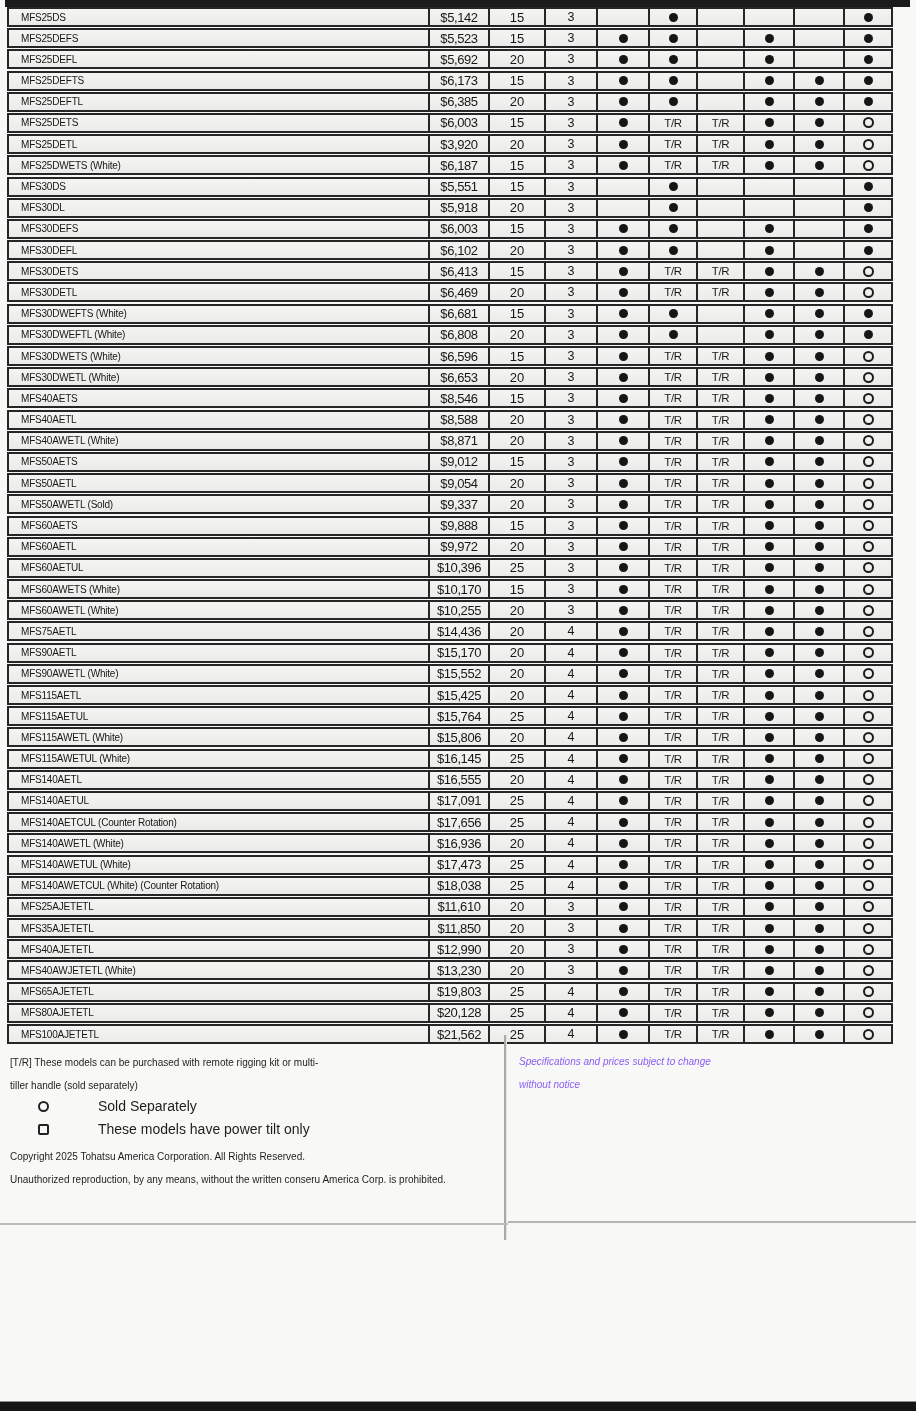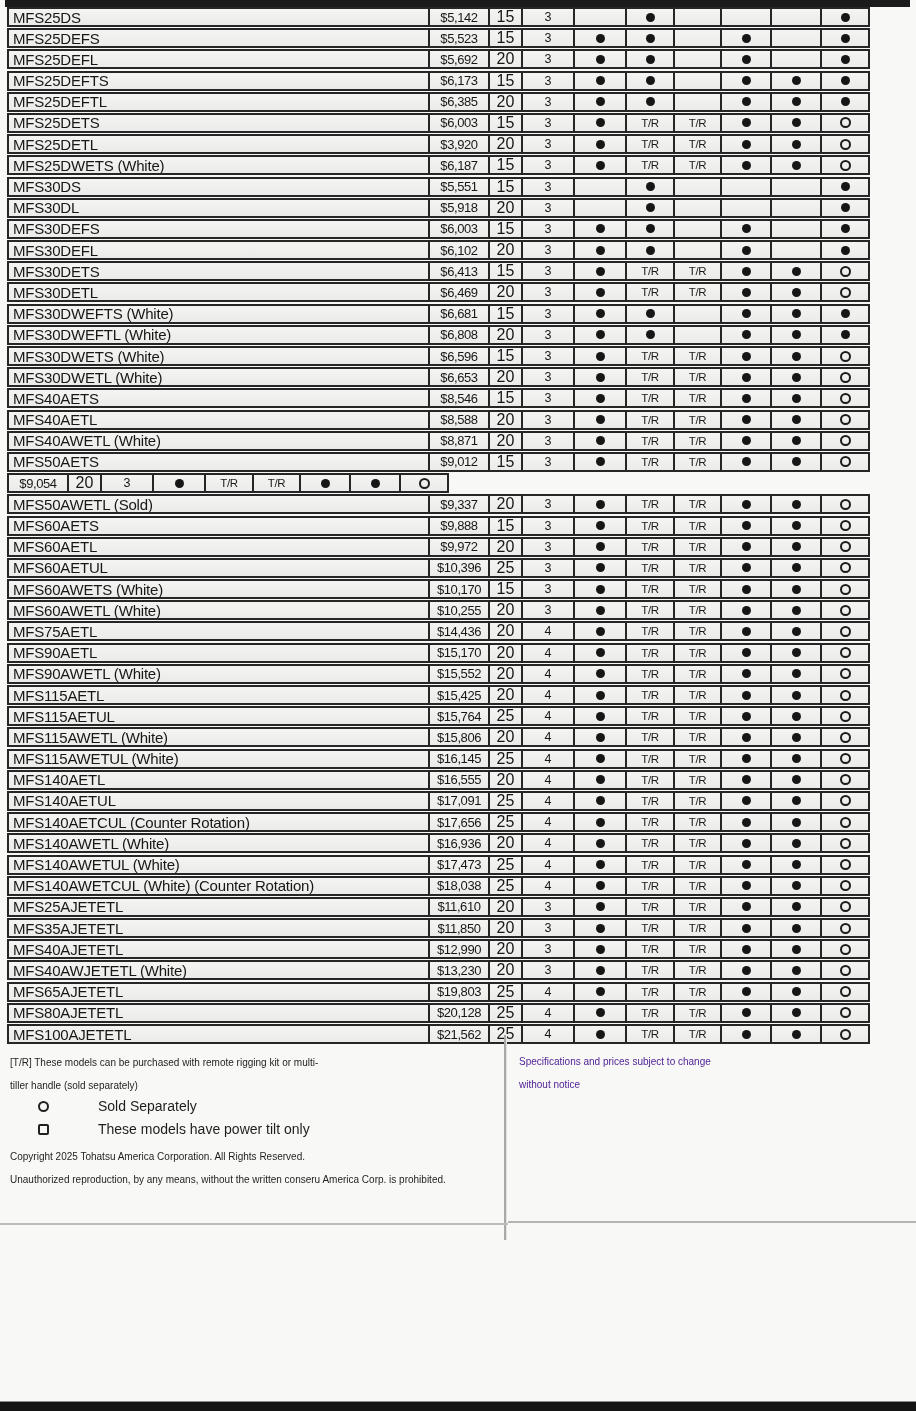--- a/index.html
+++ b/index.html
@@ -23,36 +23,36 @@
     display:flex;height:20px;margin-bottom:1.2px;
   }
   .cell{
     box-sizing:border-box;
     border:2px solid #262626;border-right:none;
     background:linear-gradient(#f4f4f2,#ebebe9);
     display:flex;align-items:center;justify-content:center;
     font-size:12px;color:#171717;overflow:hidden;white-space:nowrap;
   }
   .trow .cell:last-child{border-right:2px solid #262626;}
-  .c-model{width:421px;justify-content:flex-start;padding-left:4px;font-size:15px;letter-spacing:-0.2px;}
+  .c-model{width:421px;justify-content:flex-start;padding-left:12px;font-size:10px;letter-spacing:-0.2px;}
   .c-price{width:60px;font-size:13px;letter-spacing:-0.4px;}
-  .c-shaft{width:33px;font-size:16px;}
+  .c-shaft{width:56px;font-size:13px;}
   .c-cyl{width:52px;font-size:12.5px;}
   .c-o1{width:52px;}
   .c-o2{width:48px;}
   .c-o3{width:47px;}
   .c-o4{width:50px;}
   .c-o5{width:50px;}
   .c-o6{width:50px;}
   .sym-tr{font-size:11.5px;letter-spacing:-0.3px;color:#1b1b1b;}
   .dot{width:9px;height:9px;border-radius:50%;background:#161616;display:inline-block;}
   .circ{width:11px;height:11px;border-radius:50%;border:2px solid #1d1d1d;box-sizing:border-box;display:inline-block;background:transparent;}
   
   .note{position:absolute;color:#1e1e1e;font-size:10px;line-height:18px;white-space:nowrap;}
-  .italic{color:#4c1d95;}
+  .italic{font-style:italic;color:#8b5cf6;}
   .legend-row{position:absolute;display:flex;align-items:center;color:#1e1e1e;font-size:14px;white-space:nowrap;}
   .legend-sym{display:inline-flex;width:60px;justify-content:flex-start;}
   .lg-circ{width:11px;height:11px;border-radius:50%;border:2px solid #222;box-sizing:border-box;}
   .lg-square{width:11px;height:11px;border:2px solid #222;border-radius:2px;box-sizing:border-box;}
   
   .seam{position:absolute;left:504px;top:1035px;width:2px;height:205px;background:#a9a9a7;box-shadow:1px 0 0 #e3e3e1;}
   .hline-a{position:absolute;left:0;top:1223px;width:508px;height:1.5px;background:#bcbcba;}
   .hline-b{position:absolute;left:508px;top:1221px;width:408px;height:1.5px;background:#b4b4b2;}
   .bottom-edge{position:absolute;left:0;top:1401px;width:916px;height:1px;background:#8a8a88;}
   .bottom-band{position:absolute;left:0;top:1402px;width:916px;height:9px;background:#141414;}
@@ -537,20 +537,21 @@
         <span class="dot"></span>
       </div>
       <div class="cell c-o5">
         <span class="dot"></span>
       </div>
       <div class="cell c-o6">
         <span class="circ"></span>
       </div>
     </div>
     <div class="trow">
+      <div class="cell c-model">MFS50AETL</div>
       <div class="cell c-price">$9,054</div>
       <div class="cell c-shaft">20</div>
       <div class="cell c-cyl">3</div>
       <div class="cell c-o1">
         <span class="dot"></span>
       </div>
       <div class="cell c-o2">
         <span class="sym-tr">T/R</span>
       </div>
       <div class="cell c-o3">

